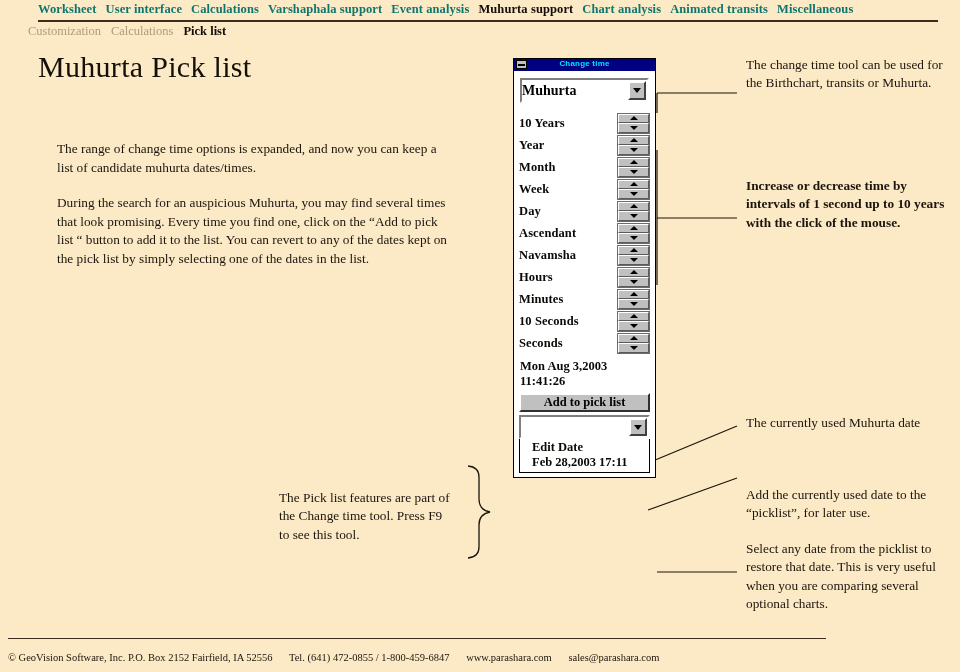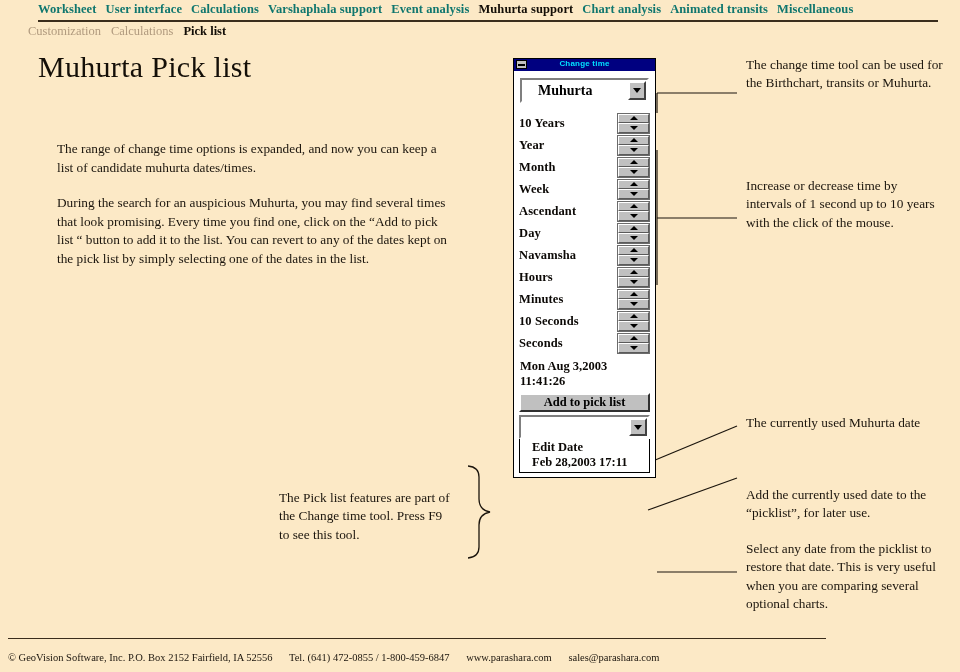--- a/index.html
+++ b/index.html
@@ -69,21 +69,21 @@
   }
   .dlg-body{padding:6px 5px 4px 5px;}
 
   
   .combo{
     display:flex;border:2px solid;
     border-color:#7f7f7f #ffffff #ffffff #7f7f7f;
     background:#fff;height:25px;box-sizing:border-box;margin:1px 1px 9px 1px;
   }
   .combo .combo-value{
-    flex:1;display:flex;align-items:center;padding-left:16px;
+    flex:1;display:flex;align-items:center;padding-left:0;
     font-size:14px;font-weight:bold;color:#000;
   }
   .combo .combo-arrow{
     width:18px;background:#c0c0c0;margin:1px;
     border:2px solid;border-color:#ffffff #404040 #404040 #ffffff;
     display:flex;align-items:center;justify-content:center;box-sizing:border-box;
   }
   .combo .combo-arrow i{
     display:block;width:0;height:0;
     border-left:4px solid transparent;border-right:4px solid transparent;
@@ -251,32 +251,32 @@
           <span class="spinner">
             <span class="sp-btn sp-up">
               <i></i>
             </span>
             <span class="sp-btn sp-dn">
               <i></i>
             </span>
           </span>
         </div>
         <div class="spin-row">
+          <span class="spin-label">Day</span>
+          <span class="spinner">
+            <span class="sp-btn sp-up">
+              <i></i>
+            </span>
+            <span class="sp-btn sp-dn">
+              <i></i>
+            </span>
+          </span>
+        </div>
+        <div class="spin-row">
           <span class="spin-label">Ascendant</span>
-          <span class="spinner">
-            <span class="sp-btn sp-up">
-              <i></i>
-            </span>
-            <span class="sp-btn sp-dn">
-              <i></i>
-            </span>
-          </span>
-        </div>
-        <div class="spin-row">
-          <span class="spin-label">Day</span>
           <span class="spinner">
             <span class="sp-btn sp-up">
               <i></i>
             </span>
             <span class="sp-btn sp-dn">
               <i></i>
             </span>
           </span>
         </div>
         <div class="spin-row">
@@ -353,21 +353,21 @@
     <div id="picklist-dropdown">
         <div class="pl-item">Edit Date</div>
         <div class="pl-item">Feb 28,2003  17:11</div>
       </div>
 
   </div>
 </div>
 
 <div class="annot" style="left:746px;top:56px;width:200px;">The change time tool can be used for the Birthchart, transits or Muhurta.</div>
 
-<div class="annot" style="left:746px;top:177px;width:200px;">Increase or decrease time by intervals of 1 second up to 10 years with the click of the mouse.</div>
+<div class="annot" style="left:746px;top:177px;width:200px;font-weight:bold;">Increase or decrease time by intervals of 1 second up to 10 years with the click of the mouse.</div>
 
 <div class="annot" style="left:746px;top:414px;width:210px;">The currently used Muhurta date</div>
 
 <div class="annot" style="left:746px;top:486px;width:200px;">Add the currently used date to the “picklist”, for later use.</div>
 
 <div class="annot" style="left:746px;top:540px;width:205px;">Select any date from the picklist to restore that date. This is very useful when you are comparing several optional charts.</div>
 
 <div class="annot" style="left:279px;top:489px;width:175px;">The Pick list features are part of the Change time tool. Press F9 to see this tool.</div>
 
 <div id="footer-rule"></div>

